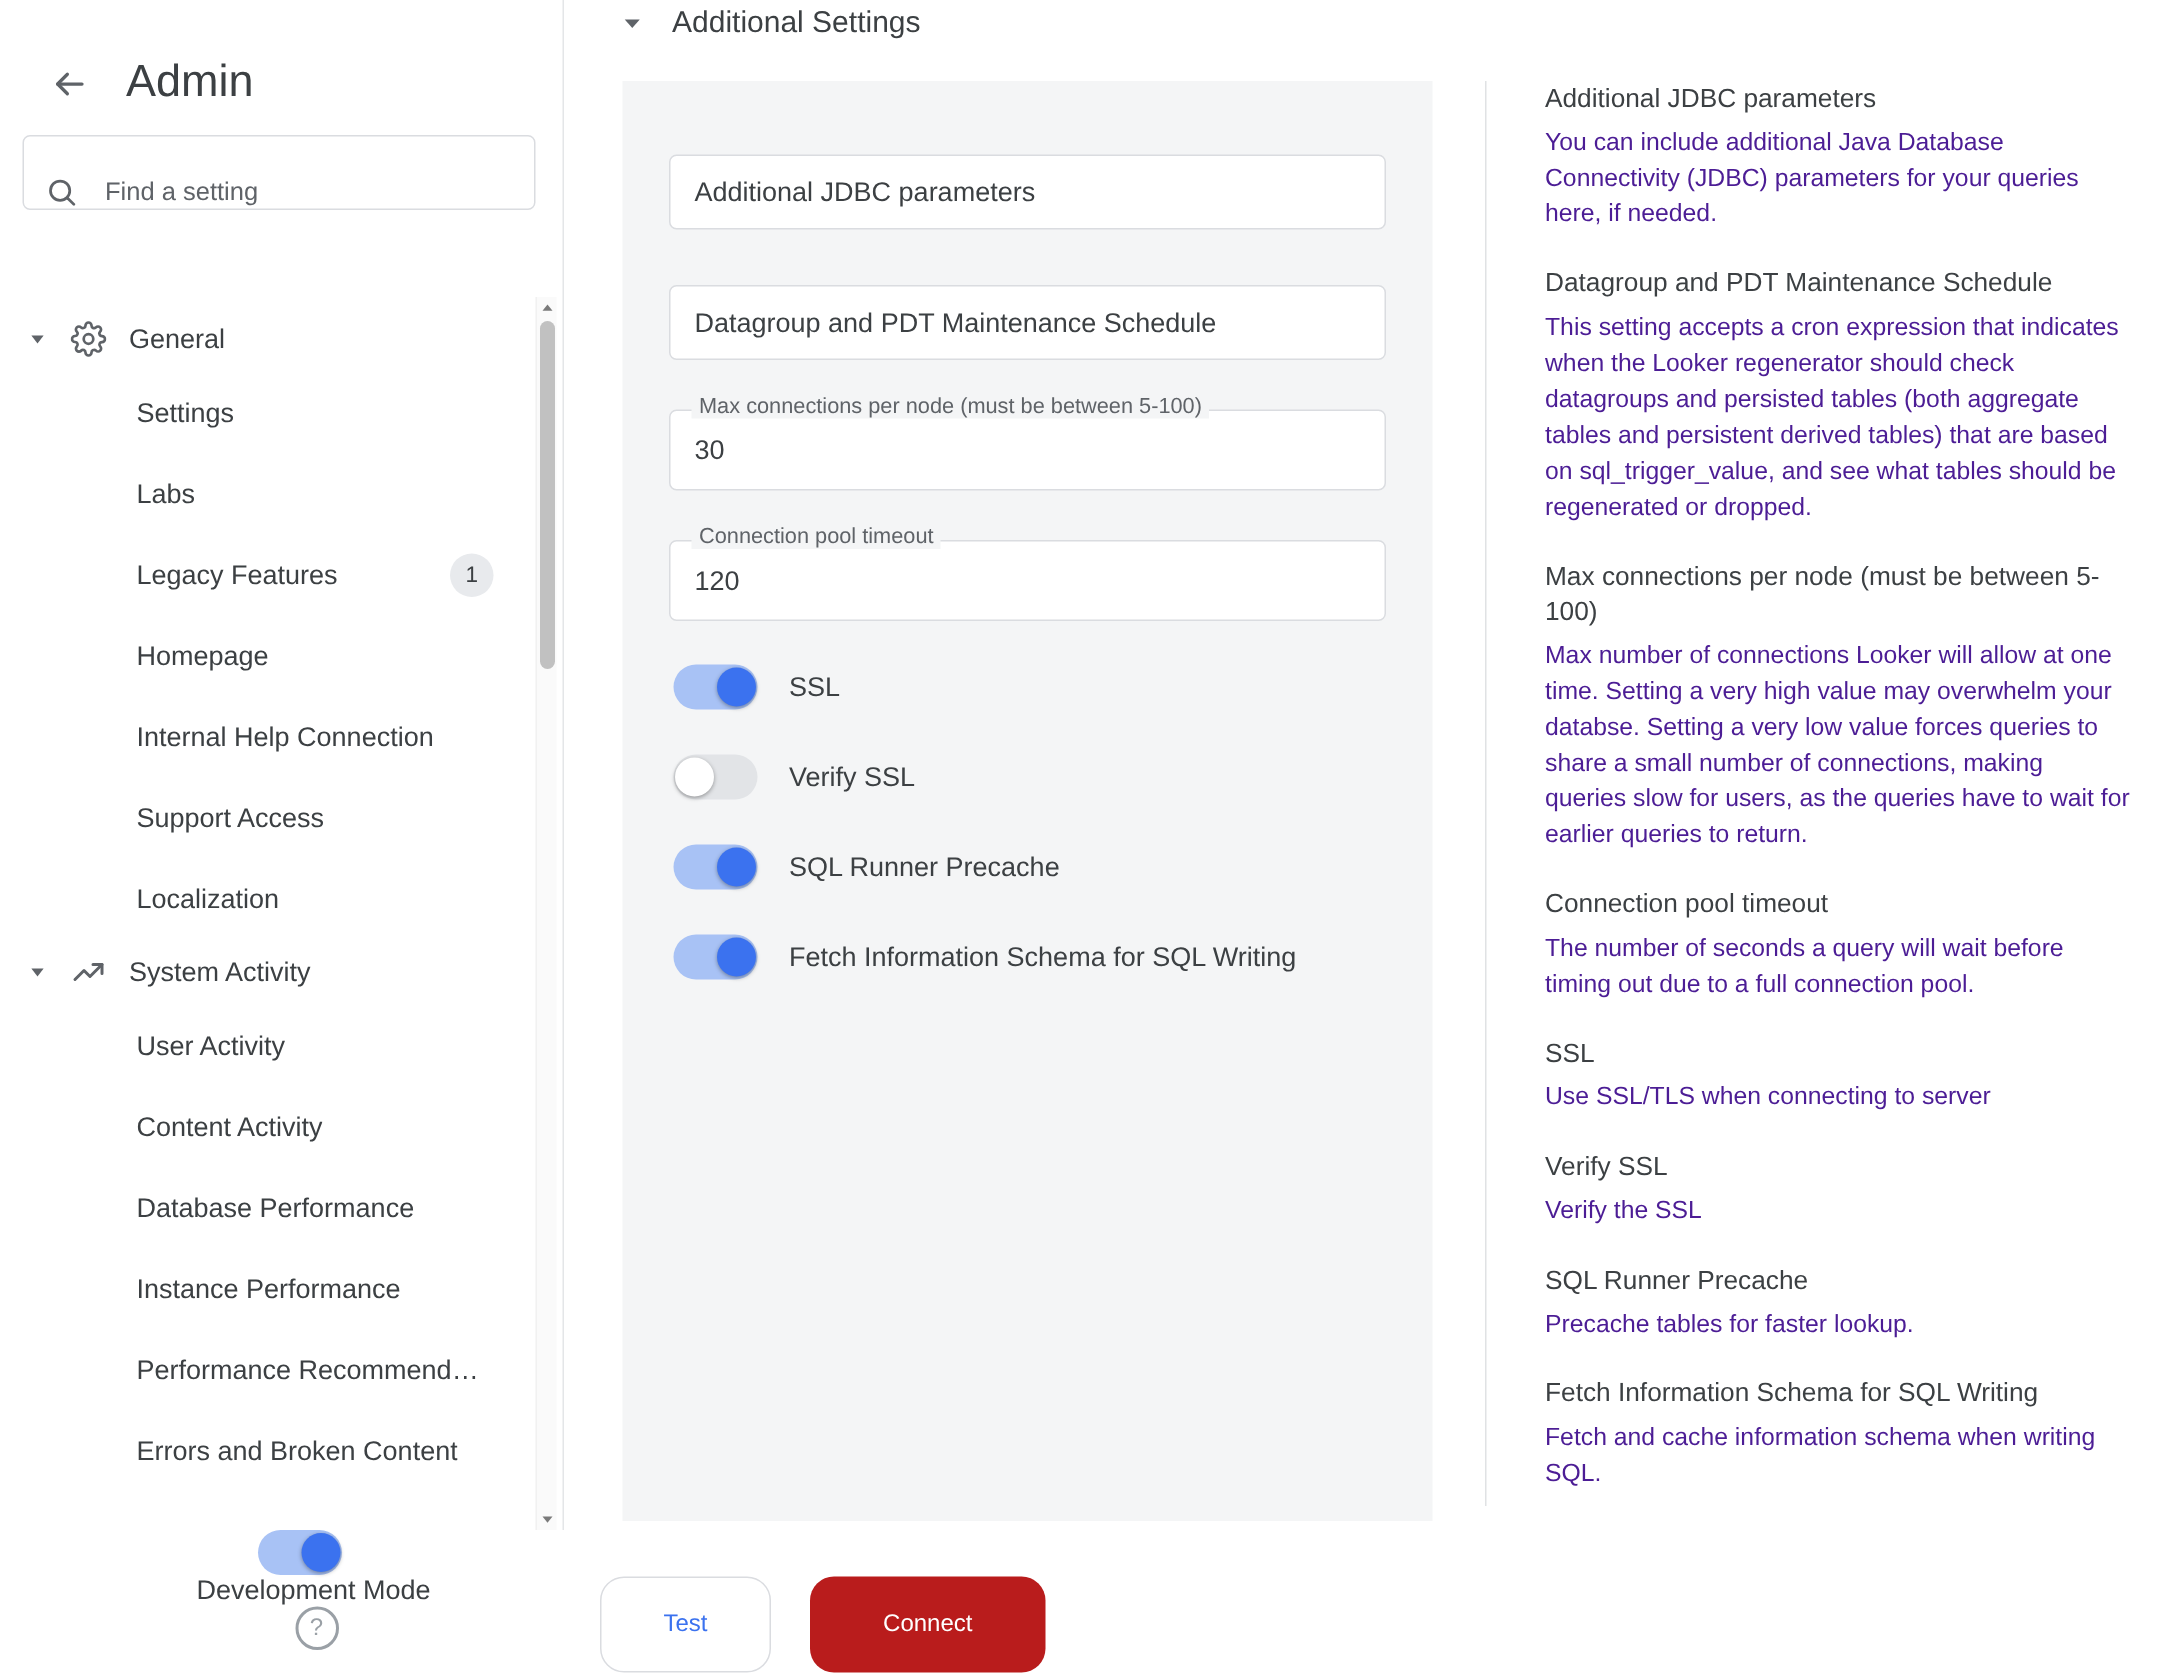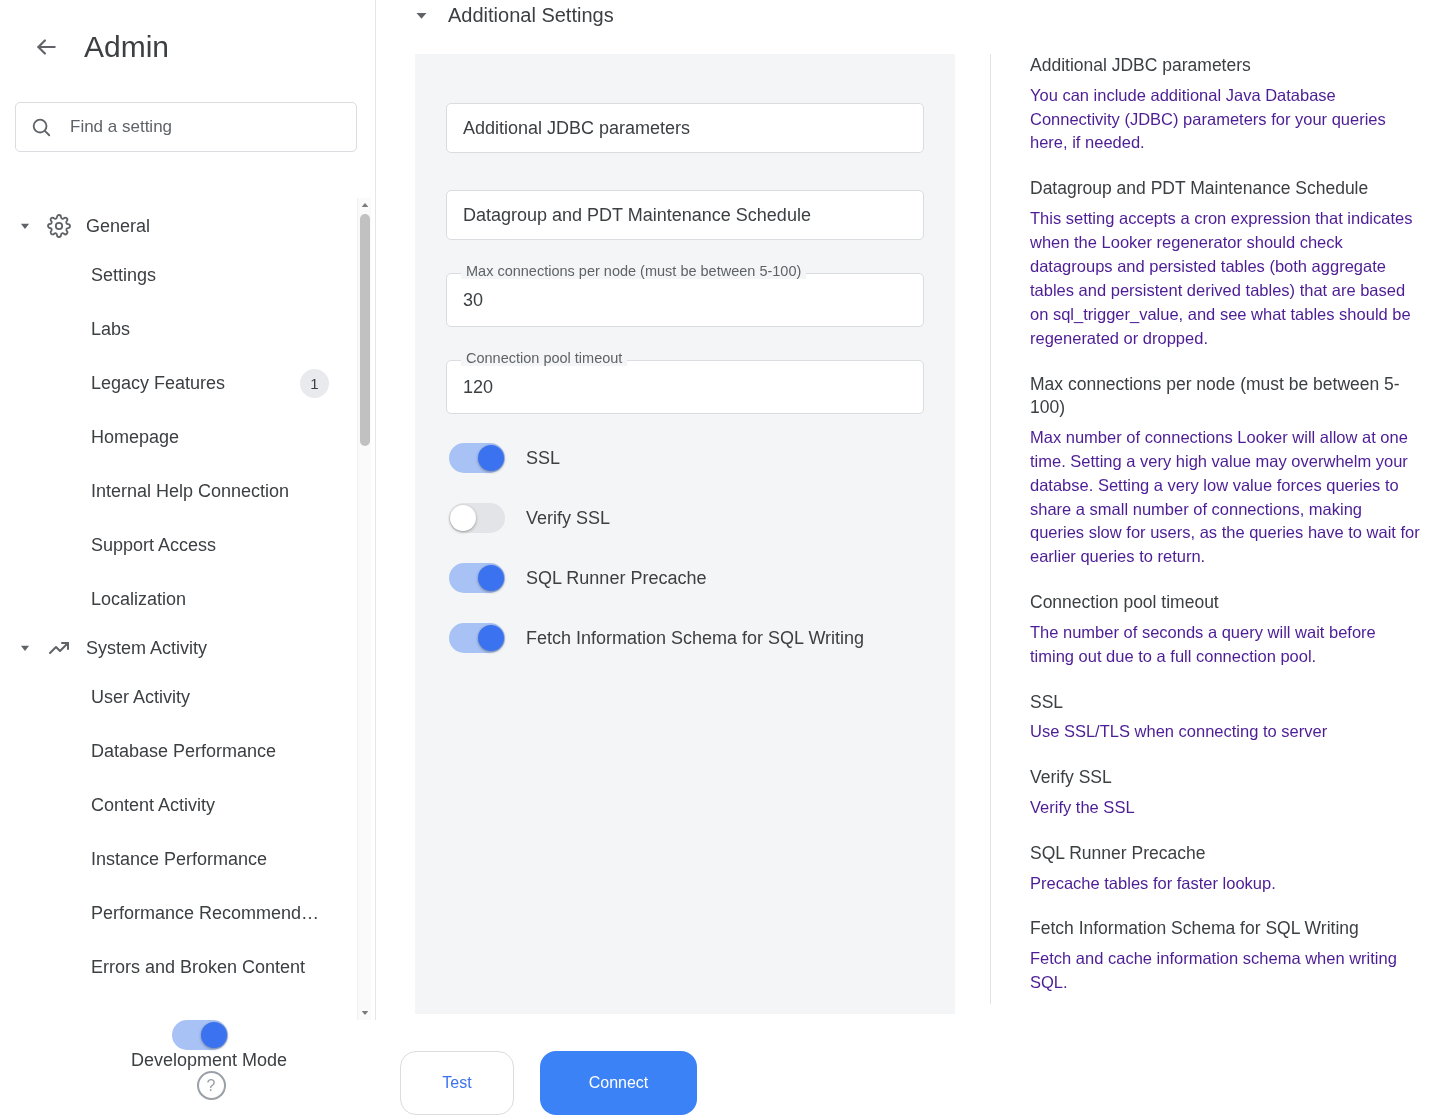--- a/index.html
+++ b/index.html
@@ -18,45 +18,45 @@
   .sidebar {
     position: absolute;
     left: 0; top: 0;
     width: 376px;
     height: 1116px;
     background: #ffffff;
     border-right: 1px solid #e4e6e8;
   }
   .sidebar-header {
     display: flex;
-    align-items: center;
+    align-items: flex-end;
     padding: 22px 0 0 30px;
     height: 72px;
   }
   .back-arrow {
     width: 32px; height: 32px;
     display: flex; align-items: center; justify-content: center;
     color: #5f6368;
     cursor: pointer;
     font-size: 24px;
     line-height: 1;
   }
   .admin-title {
     font-size: 30px;
     color: #3c4043;
     margin-left: 22px;
     font-weight: 400;
   }
   .search-box {
-    margin: 30px 18px 0 15px;
+    margin: 18px 18px 0 15px;
     height: 50px;
     border: 1px solid #dadce0;
     border-radius: 5px;
     display: flex;
-    align-items: center;
+    align-items: flex-end;
     padding: 0 14px;
     background: #fff;
   }
   .search-icon {
     width: 22px; height: 22px;
     color: #5f6368;
     flex: 0 0 auto;
     margin-right: 16px;
   }
   .search-input {
@@ -296,21 +296,21 @@
     font-family: "Liberation Sans", sans-serif;
   }
   .btn-test {
     width: 114px;
     border: 1px solid #dadce0;
     background: #fff;
     color: #3b72ef;
   }
   .btn-connect {
     width: 157px;
-    background: #3b82f6;
+    background: #b91c1c;
     color: #fff;
     border: none;
     margin-left: 26px;
     font-weight: 500;
   }
 
   
   .help-panel {
     position: absolute;
     left: 990px;
@@ -413,24 +413,24 @@
               <polyline points="15 7 21 7 21 13"></polyline>
           </svg>
         </span>
         <span class="group-label">System Activity</span>
       </div>
 
       <div class="nav-item">
         <span class="txt">User Activity</span>
       </div>
       <div class="nav-item">
+        <span class="txt">Content Activity</span>
+      </div>
+      <div class="nav-item">
         <span class="txt">Database Performance</span>
-      </div>
-      <div class="nav-item">
-        <span class="txt">Content Activity</span>
       </div>
       <div class="nav-item">
         <span class="txt">Instance Performance</span>
       </div>
       <div class="nav-item">
         <span class="txt">Performance Recommend…</span>
       </div>
       <div class="nav-item">
         <span class="txt">Errors and Broken Content</span>
       </div>

